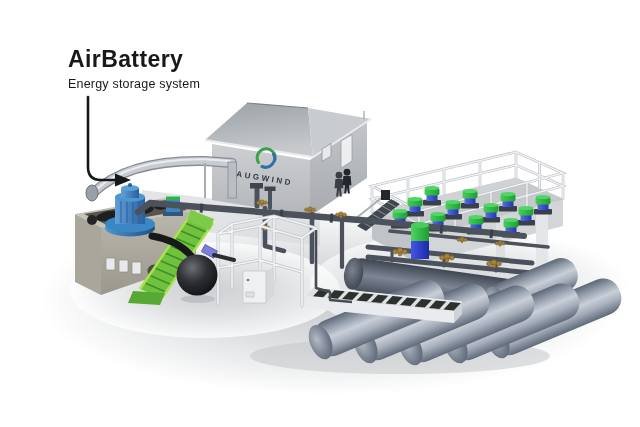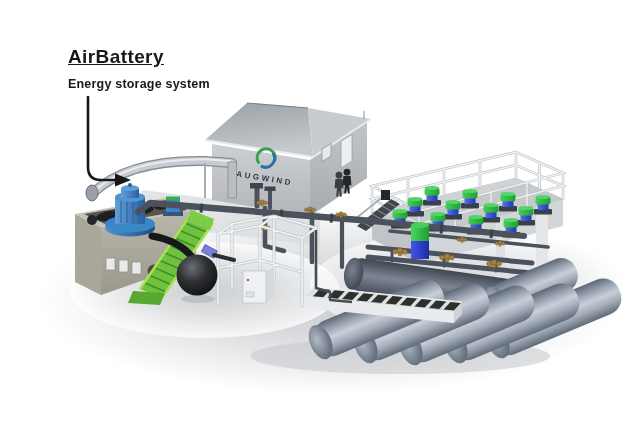--- a/index.html
+++ b/index.html
@@ -2,25 +2,25 @@
 <html><head>
 <meta charset="utf-8">
 <style>
   html,body{margin:0;padding:0;background:#ffffff;}
   .stage{
     position:relative;width:640px;height:427px;overflow:hidden;background:#ffffff;
     font-family:"Liberation Sans", sans-serif;
   }
   .stage svg{position:absolute;left:0;top:0;}
   .annotation-title{
-    position:absolute;left:68px;top:46px;font-size:19px;font-weight:600;
-    letter-spacing:.4px;color:#17181a;text-decoration:underline;
+    position:absolute;left:68px;top:46px;font-size:23px;font-weight:600;
+    letter-spacing:.4px;color:#17181a;
   }
   .annotation-subtitle{
-    position:absolute;left:68px;top:77px;font-size:12.5px;font-weight:700;
+    position:absolute;left:68px;top:77px;font-size:12.5px;font-weight:400;
     letter-spacing:.2px;color:#17181a;text-align:right;
   }
   .brand-text{font-size:8px;font-weight:700;letter-spacing:2.6px;fill:#2c3a48;}
   .railS{stroke:#b9bdc2;stroke-width:2.6;fill:none;stroke-linecap:round;}
   .railW{stroke:#f0f2f4;stroke-width:1.4;fill:none;stroke-linecap:round;}
   .skidS{stroke:#c2c6c9;stroke-width:3;fill:none;stroke-linecap:round;stroke-linejoin:round;}
   .skidW{stroke:#f1f3f5;stroke-width:1.6;fill:none;stroke-linecap:round;stroke-linejoin:round;}
   .pipe{stroke:#4c525b;fill:none;stroke-linecap:round;stroke-linejoin:round;}
   .brass{fill:#a5833b;stroke:#6d5524;stroke-width:.7;}
 </style>

